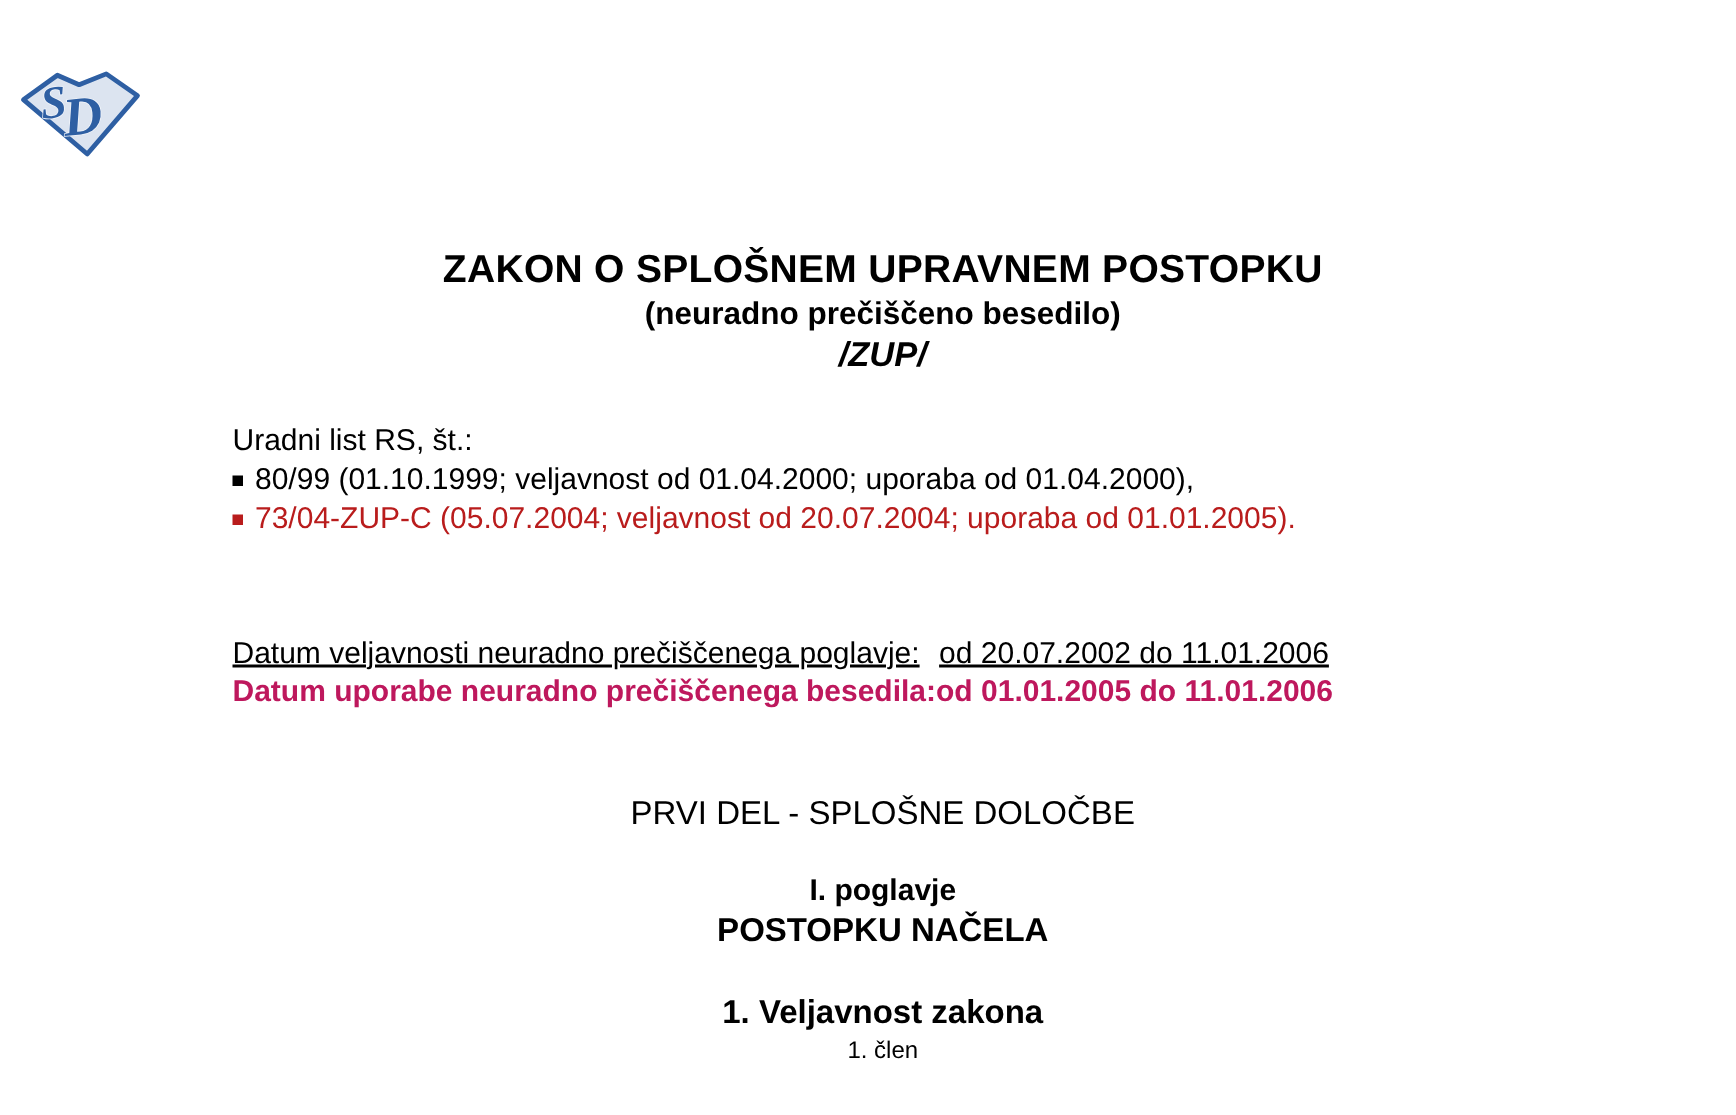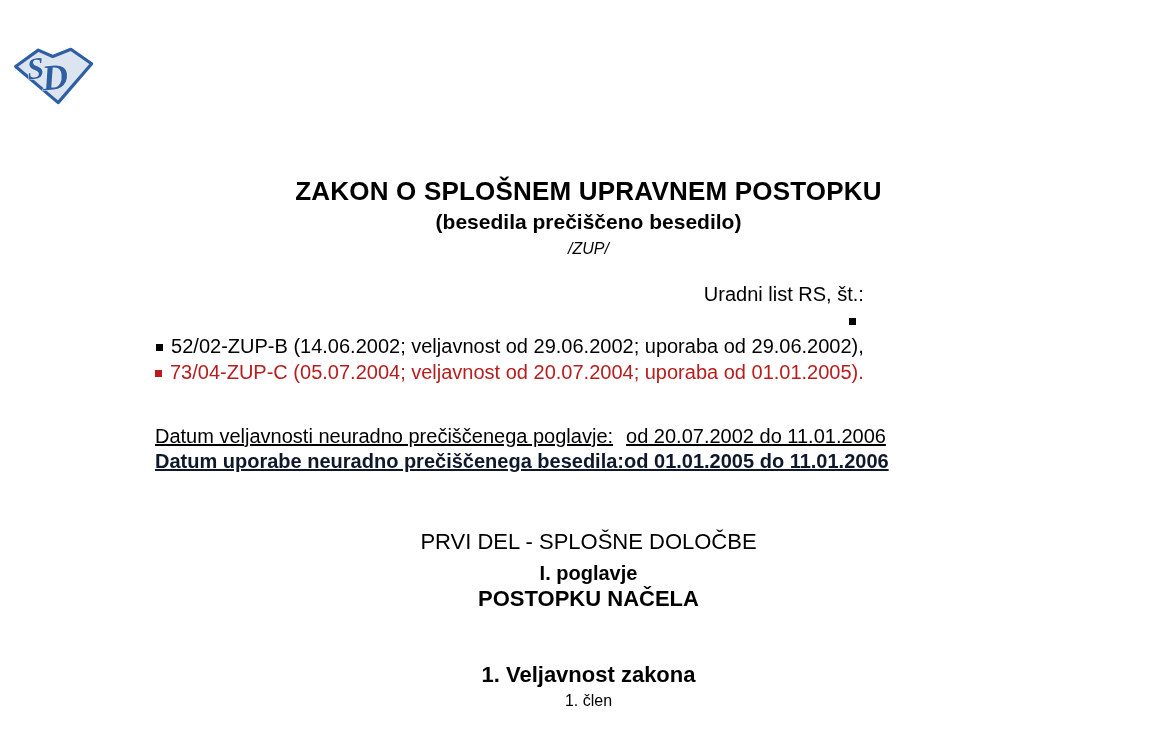--- a/index.html
+++ b/index.html
@@ -26,34 +26,33 @@
   }
 
   
   .center-col {
     position: absolute;
     left: 20px;
     width: 1137px;
     text-align: center;
   }
 
-  .doc-title      { top: 163px; margin-top: 12px; }
+  .doc-title      { top: 163px; }
   .title-line1    { font-size: 26px; font-weight: bold; line-height: 33px; letter-spacing: 0.2px; }
   .title-line2    { font-size: 21px; font-weight: bold; line-height: 27px; }
-  .title-line3    { font-size: 16px; font-weight: normal; font-style: italic; line-height: 27px; }
+  .title-line3    { font-size: 23px; font-weight: bold; font-style: italic; line-height: 27px; }
 
   
   .gazette {
     position: absolute;
     left: 155px;
     top: 281px;
     font-size: 20px;
     line-height: 26px;
     white-space: nowrap;
-    text-align: right;
   }
   .gazette-item { display: block; }
   .bullet {
     display: inline-block;
     width: 7px;
     height: 7px;
     background: currentColor;
     margin-right: 8px;
     vertical-align: 2px;
   }
@@ -64,57 +63,53 @@
     position: absolute;
     left: 155px;
     top: 424px;
     font-size: 20px;
     line-height: 25px;
     white-space: nowrap;
   }
   .validity .u { text-decoration: underline; }
   .validity .gap { display: inline-block; width: 13px; }
   .validity-line2 {
-    color: #0f172a;
+    color: #be185d;
     font-weight: bold;
-    text-decoration: underline;
   }
 
   
   .part-heading   { top: 529px; font-size: 22px; font-weight: normal; line-height: 26px; }
-  .chapter        { top: 560px; text-align: center; }
+  .chapter        { top: 581px; text-align: center; }
   .chapter-number { font-size: 20px; font-weight: bold; line-height: 26px; }
   .chapter-title  { font-size: 22px; font-weight: bold; line-height: 26px; }
   .article        { top: 661px; }
   .article-group  { font-size: 22px; font-weight: bold; line-height: 27px; }
   .article-number { font-size: 16px; line-height: 26px; }
 </style>
 </head>
 <body>
 
 <svg class="logo" viewBox="0 0 95 68" aria-hidden="true">
   <path d="M4,24 L29,6 L45,13 L65,5 L88,21 L51,64 Z" fill="#dce4f0" stroke="#2e5fa3" stroke-width="3.5" stroke-linejoin="round"></path>
   <text x="17" y="37" font-family="Liberation Serif, serif" font-size="34" font-weight="bold" font-style="italic" fill="#2e5fa3" stroke="#f4f7fc" stroke-width="1" paint-order="stroke" transform="rotate(-6 30 30)">S</text>
   <text x="33" y="49" font-family="Liberation Serif, serif" font-size="40" font-weight="bold" font-style="italic" fill="#2e5fa3" stroke="#f4f7fc" stroke-width="1" paint-order="stroke" transform="rotate(-6 50 35)">D</text>
 </svg>
 
 <div class="center-col doc-title">
   <div class="title-line1">ZAKON O SPLOŠNEM UPRAVNEM POSTOPKU</div>
-  <div class="title-line2">(besedila prečiščeno besedilo)</div>
+  <div class="title-line2">(neuradno prečiščeno besedilo)</div>
   <div class="title-line3">/ZUP/</div>
 </div>
 
 <div class="gazette">
   <div>Uradni list RS, št.:</div>
 
   <span class="gazette-item">
-    <span class="bullet"></span>
-  </span>
-  <span class="gazette-item">
-    <span class="bullet"></span><span>52/02-ZUP-B (14.06.2002; veljavnost od 29.06.2002; uporaba od 29.06.2002),</span>
+    <span class="bullet"></span><span>80/99 (01.10.1999; veljavnost od 01.04.2000; uporaba od 01.04.2000),</span>
   </span>
   <span class="gazette-item red">
     <span class="bullet"></span><span>73/04-ZUP-C (05.07.2004; veljavnost od 20.07.2004; uporaba od 01.01.2005).</span>
   </span>
 </div>
 
 <div class="validity">
   <div>
     <span class="u">Datum veljavnosti neuradno prečiščenega poglavje:</span><span class="gap"></span><span class="u">od 20.07.2002 do 11.01.2006</span>
   </div>

